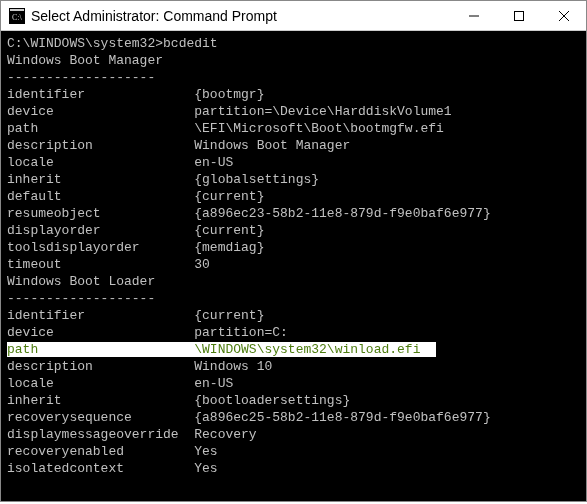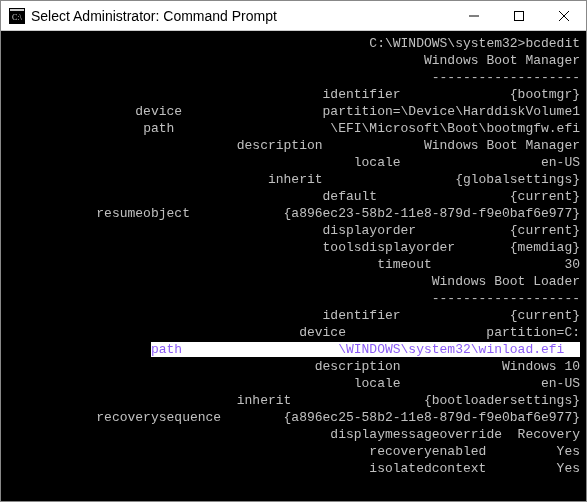--- a/index.html
+++ b/index.html
@@ -6,22 +6,22 @@
     body { font-family: "Segoe UI", Tahoma, sans-serif; background: #fff; width: 587px; }
     .window { border: 1px solid #888; width: 587px; }
     .titlebar { display: flex; align-items: center; background: #fff; height: 30px; border-bottom: 1px solid #ccc; }
     .titlebar-icon { width: 16px; height: 16px; margin: 0 6px 0 8px; display: inline-flex; align-items: center; justify-content: center; }
     .titlebar-icon svg { width:16px; height:16px; }
     .title-text { flex: 1; font-size: 14px; color: #000; }
     .winbtns { display: flex; }
     .winbtn { width: 45px; height: 29px; display: flex; align-items: center; justify-content: center; font-size: 10px; font-family: "Segoe UI", sans-serif; }
     .winbtn svg { width:10px; height:10px; stroke:#000; stroke-width:1; fill:none; }
     .terminal { background: #000; color: #c0c0c0; font-family: Consolas, "Courier New", monospace; font-size: 13px; line-height: 17px; padding: 4px 6px 10px 6px; min-height: 470px; white-space: pre; overflow: hidden; }
-    .highlight { background: #fff; color: #8b5cf6; }
-    .row { white-space: pre; text-align: right; }
+    .highlight { background: #fff; color: #4d7c0f; }
+    .row { white-space: pre; }
   </style>
 </head>
 <body>
 
 <div class="window">
   <div class="titlebar">
     <span class="titlebar-icon">
       <svg viewBox="0 0 16 16">
           <rect x="0" y="0" width="16" height="16" fill="#000"></rect>
           <rect x="1" y="1" width="14" height="2" fill="#ccc"></rect>

